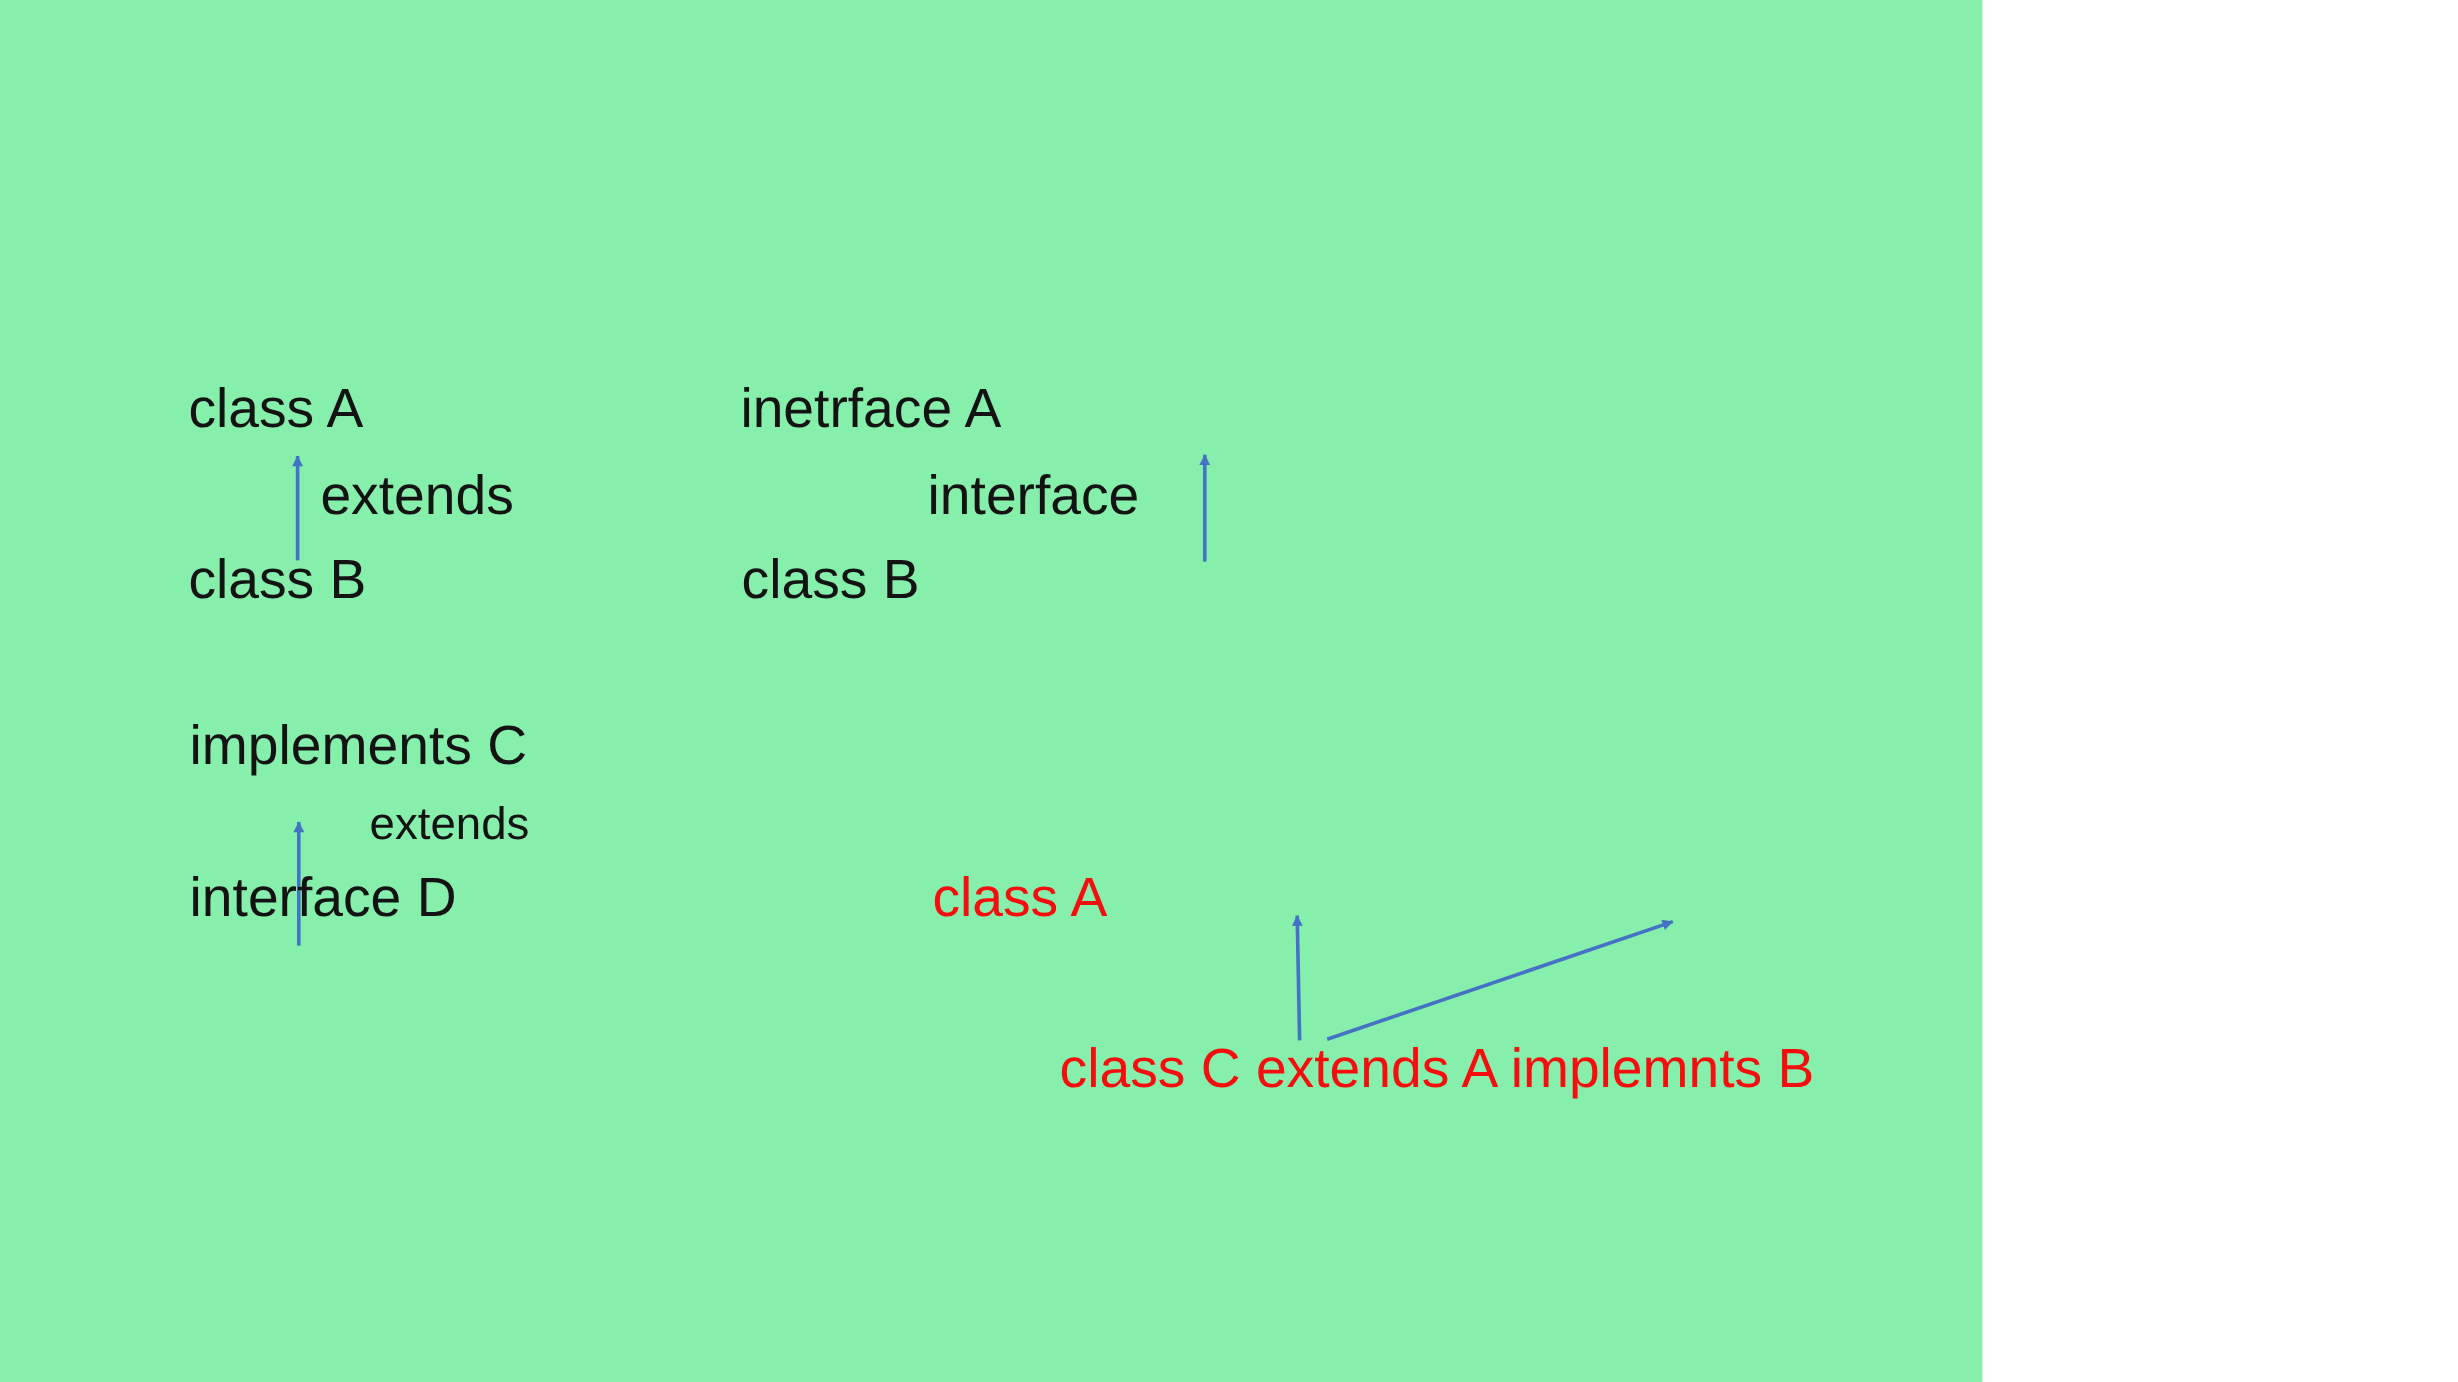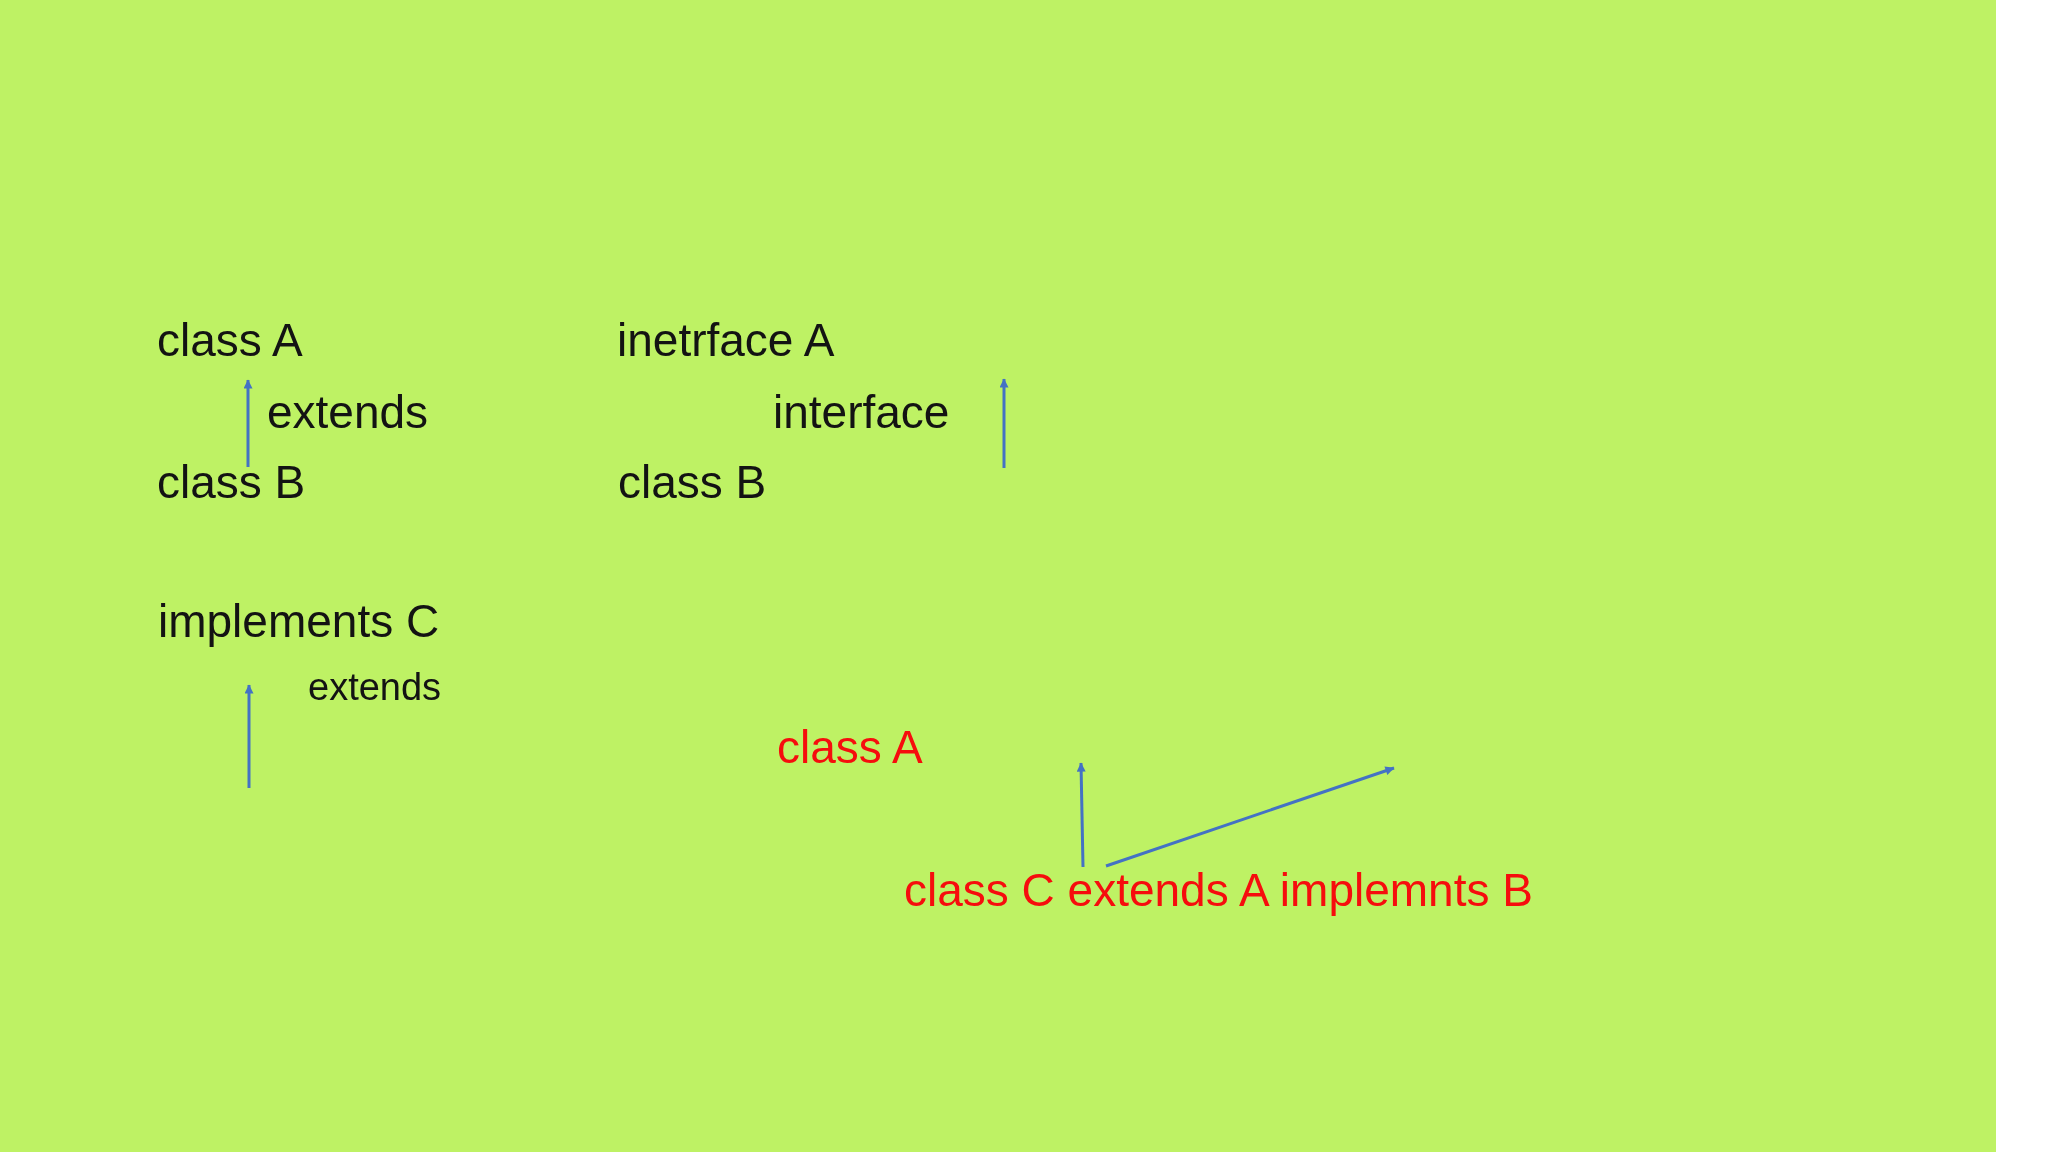--- a/index.html
+++ b/index.html
@@ -2,23 +2,23 @@
 <html><head>
 <meta charset="utf-8">
 <style>
   html, body {
     margin: 0;
     padding: 0;
     background: #ffffff;
   }
   #canvas {
     position: relative;
-    width: 1996px;
+    width: 1652px;
     height: 1152px;
-    background: #bef264;
+    background: #86efac;
     overflow: hidden;
     font-family: "Liberation Sans", "DejaVu Sans", sans-serif;
   }
   .txt {
     position: absolute;
     line-height: 1;
     white-space: nowrap;
     font-size: 46px;
     color: #131313;
   }
@@ -57,17 +57,18 @@
   <div class="txt" style="left: 157px; top: 317px; color: rgb(19, 19, 19);">class A</div>
   <div class="txt" style="left: 267px; top: 389px; color: rgb(19, 19, 19);">extends</div>
   <div class="txt" style="left: 157px; top: 459px; color: rgb(19, 19, 19);">class B</div>
 
   <div class="txt" style="left: 617px; top: 317px; color: rgb(19, 19, 19);">inetrface A</div>
   <div class="txt" style="left: 773px; top: 389px; color: rgb(19, 19, 19);">interface</div>
   <div class="txt" style="left: 618px; top: 459px; color: rgb(19, 19, 19);">class B</div>
 
   <div class="txt" style="left: 158px; top: 598px; color: rgb(19, 19, 19);">implements C</div>
   <div class="txt small" style="left: 308px; top: 668px; color: rgb(19, 19, 19);">extends</div>
+  <div class="txt" style="left: 158px; top: 724px; color: rgb(19, 19, 19);">interface D</div>
 
   <div class="txt red" style="left: 777px; top: 724px; color: rgb(246, 13, 13);">class A</div>
-  <div class="txt red" style="left: 904px; top: 867px; color: rgb(246, 13, 13);">class C extends A implemnts B</div>
+  <div class="txt red" style="left: 883px; top: 867px; color: rgb(246, 13, 13);">class C extends A implemnts B</div>
 
 </div>
 
 </body></html>

